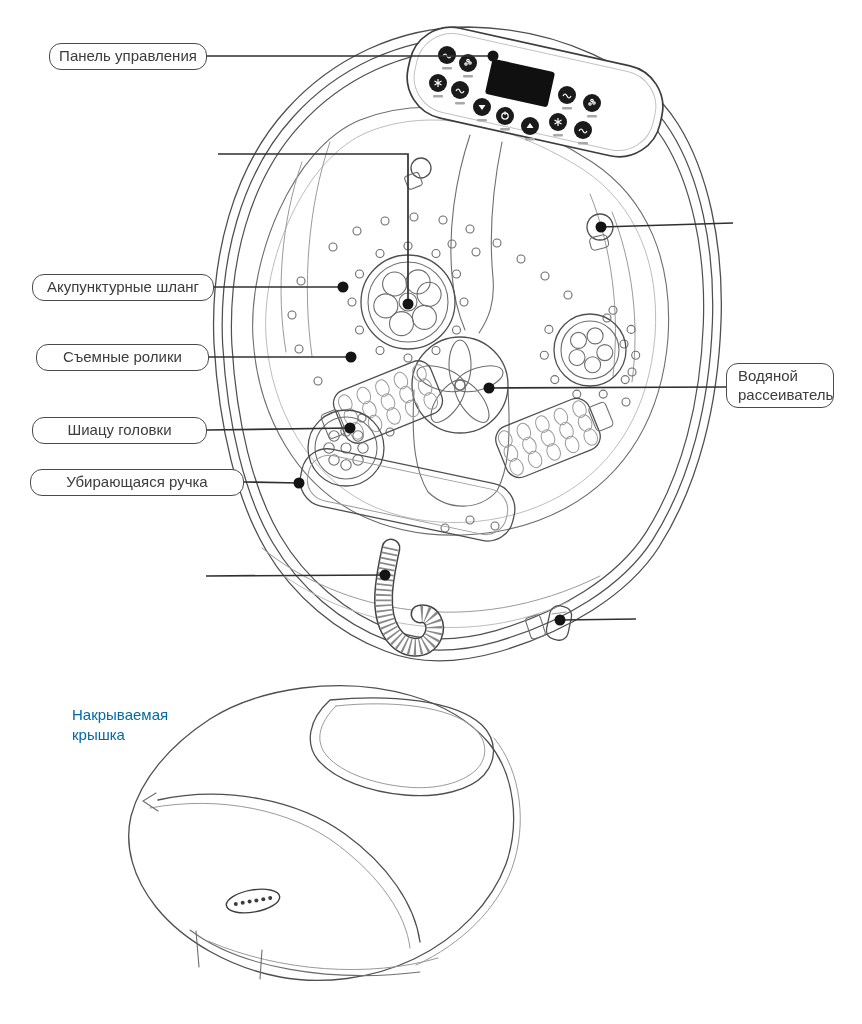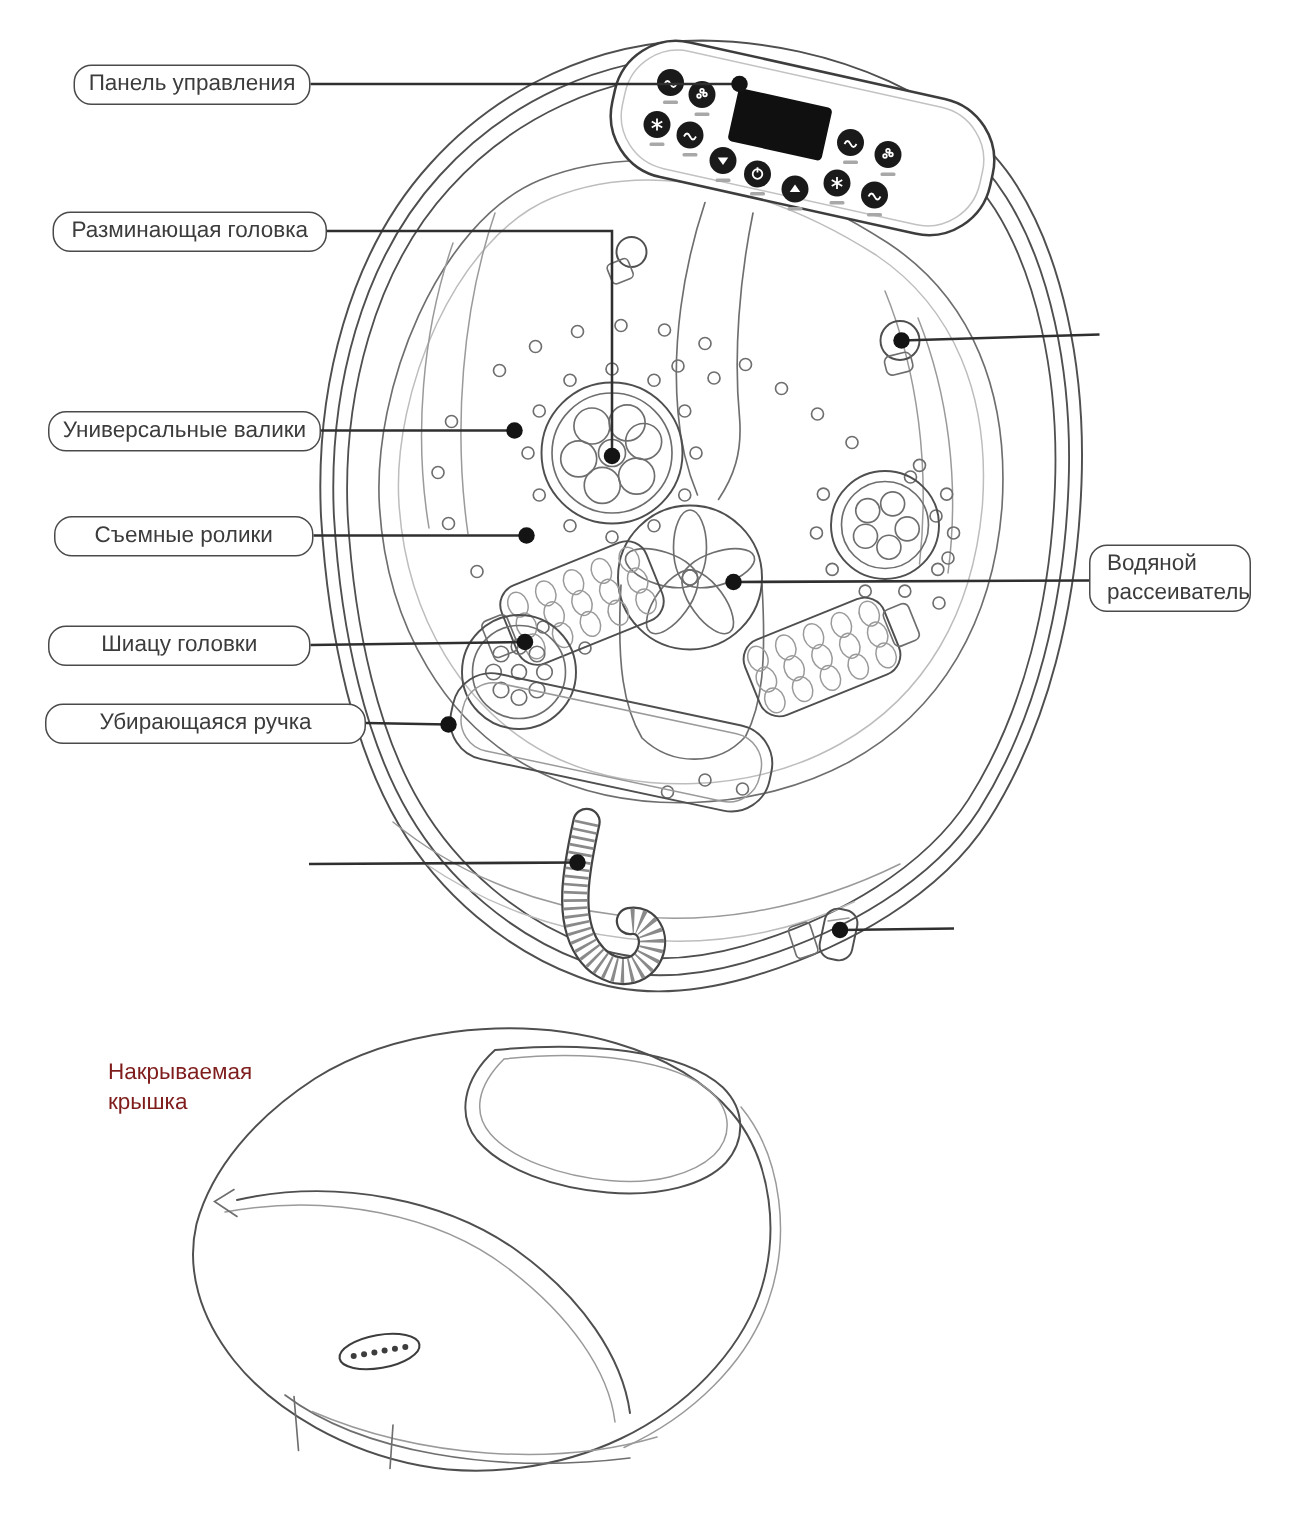--- a/index.html
+++ b/index.html
@@ -11,21 +11,21 @@
   .md{stroke:#6e6e6e;fill:none;stroke-width:1.1;stroke-linecap:round;}
   .lt{stroke:#9a9a9a;fill:none;stroke-width:1;stroke-linecap:round;}
   .xlt{stroke:#bdbdbd;fill:none;stroke-width:1;}
   .leader{stroke:#2f2f2f;fill:none;stroke-width:1.7;}
   .dot{fill:#141414;stroke:none;}
   
   .label-box{position:absolute;display:flex;align-items:center;justify-content:center;
      border:1.6px solid #4a4a4a;border-radius:12px;background:#fff;color:#3c3c3c;
      font-size:15px;line-height:1.25;text-align:center;box-sizing:border-box;z-index:5;}
   .label-box.two{justify-content:flex-start;text-align:left;padding-left:11px;padding-right:6px;}
-  .label-plain{position:absolute;color:#7f1d1d;font-size:15px;line-height:1.35;z-index:5;}
+  .label-plain{position:absolute;color:#0369a1;font-size:15px;line-height:1.35;z-index:5;}
 </style>
 </head>
 <body>
 
 <div class="stage">
 
   <svg class="art" width="862" height="1024" viewBox="0 0 862 1024">
 
     <g>
 
@@ -338,25 +338,22 @@
       <polyline class="leader" points="206,576 385,575"></polyline>  
         <circle class="dot" cx="385" cy="575" r="5.5"></circle>
       <polyline class="leader" points="636,619 560,620"></polyline>  
         <circle class="dot" cx="560" cy="620" r="5.5"></circle>
     </g>
   </svg>
 
   <div class="label-box" style="left:49px;top:43px;width:158px;height:27px;">
     <span>Панель управления</span>
   </div>
-  <div class="label-box" style="left:35px;top:141px;width:183px;height:27px;">
-    <span>Разминающая головка</span>
-  </div>
   <div class="label-box" style="left:32px;top:274px;width:182px;height:27px;">
-    <span>Универсальные валики</span>
+    <span>Акупунктурные шланг</span>
   </div>
   <div class="label-box" style="left:36px;top:344px;width:173px;height:27px;">
     <span>Съемные ролики</span>
   </div>
   <div class="label-box two" style="left:726px;top:363px;width:108px;height:45px;">
     <span>Водяной рассеиватель</span>
   </div>
   <div class="label-box" style="left:30px;top:469px;width:214px;height:27px;">
     <span>Убирающаяся ручка</span>
   </div>

